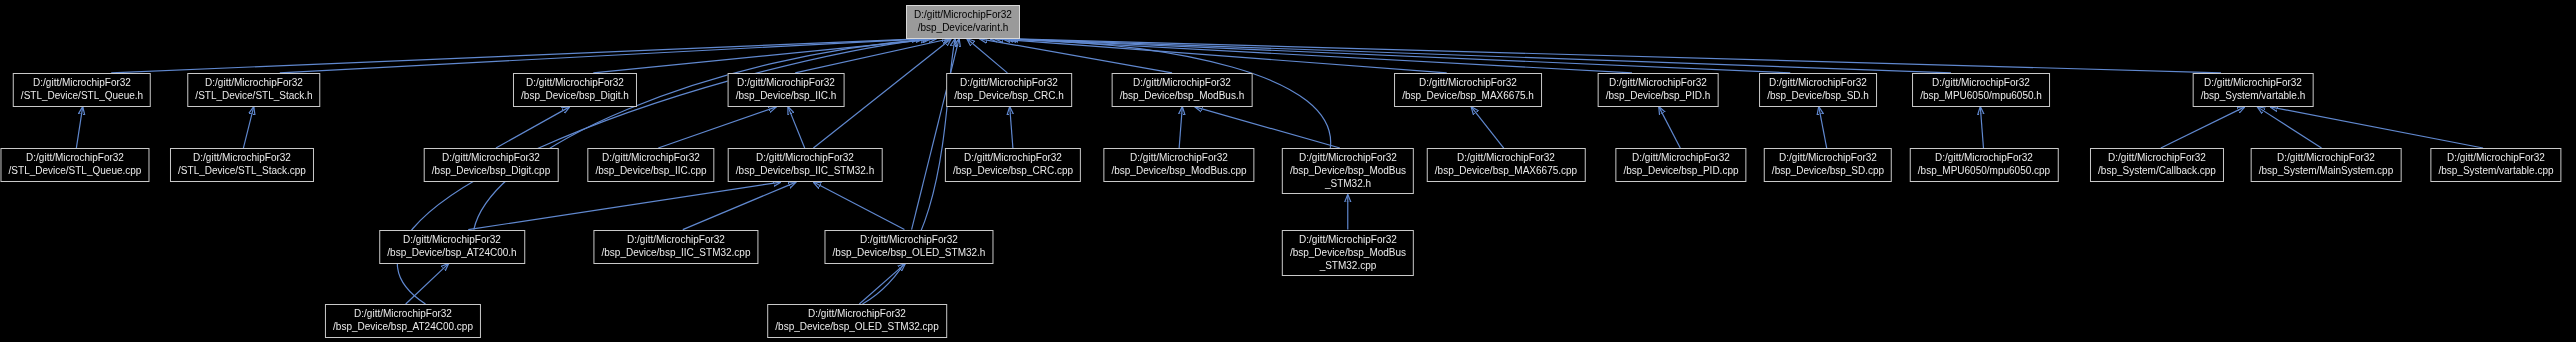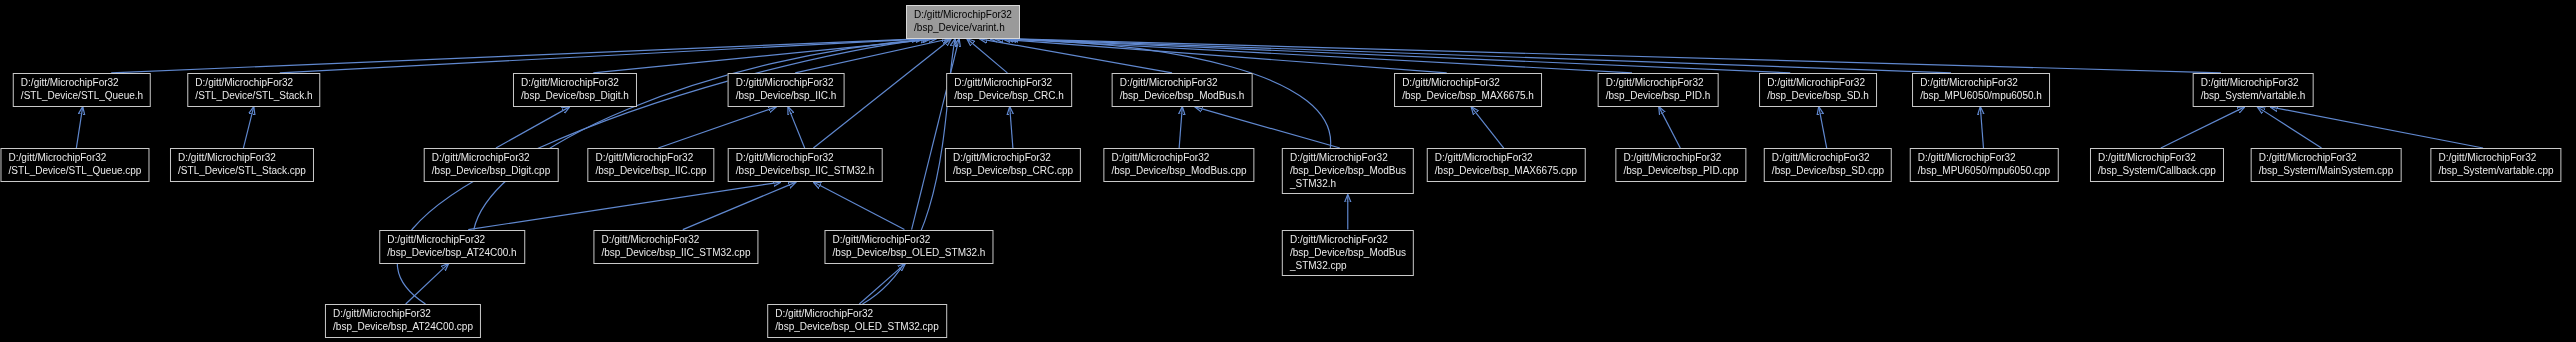--- a/index.html
+++ b/index.html
@@ -30,20 +30,21 @@
   .node{
     position:absolute;
     transform:translateX(-50%);
     box-sizing:border-box;
     background:var(--node-bg);
     border:1.2px solid var(--node-border);
     color:var(--node-text);
     font-size:10px;
     line-height:12.7px;
     padding:3.2px 7.1px;
+    text-align:center;
     white-space:nowrap;
     cursor:pointer;
   }
   .node.root{
     background:var(--root-bg);
     color:var(--root-text);
     border-color:var(--root-border);
     cursor:default;
   }
   .node .ln{pointer-events:none;}

